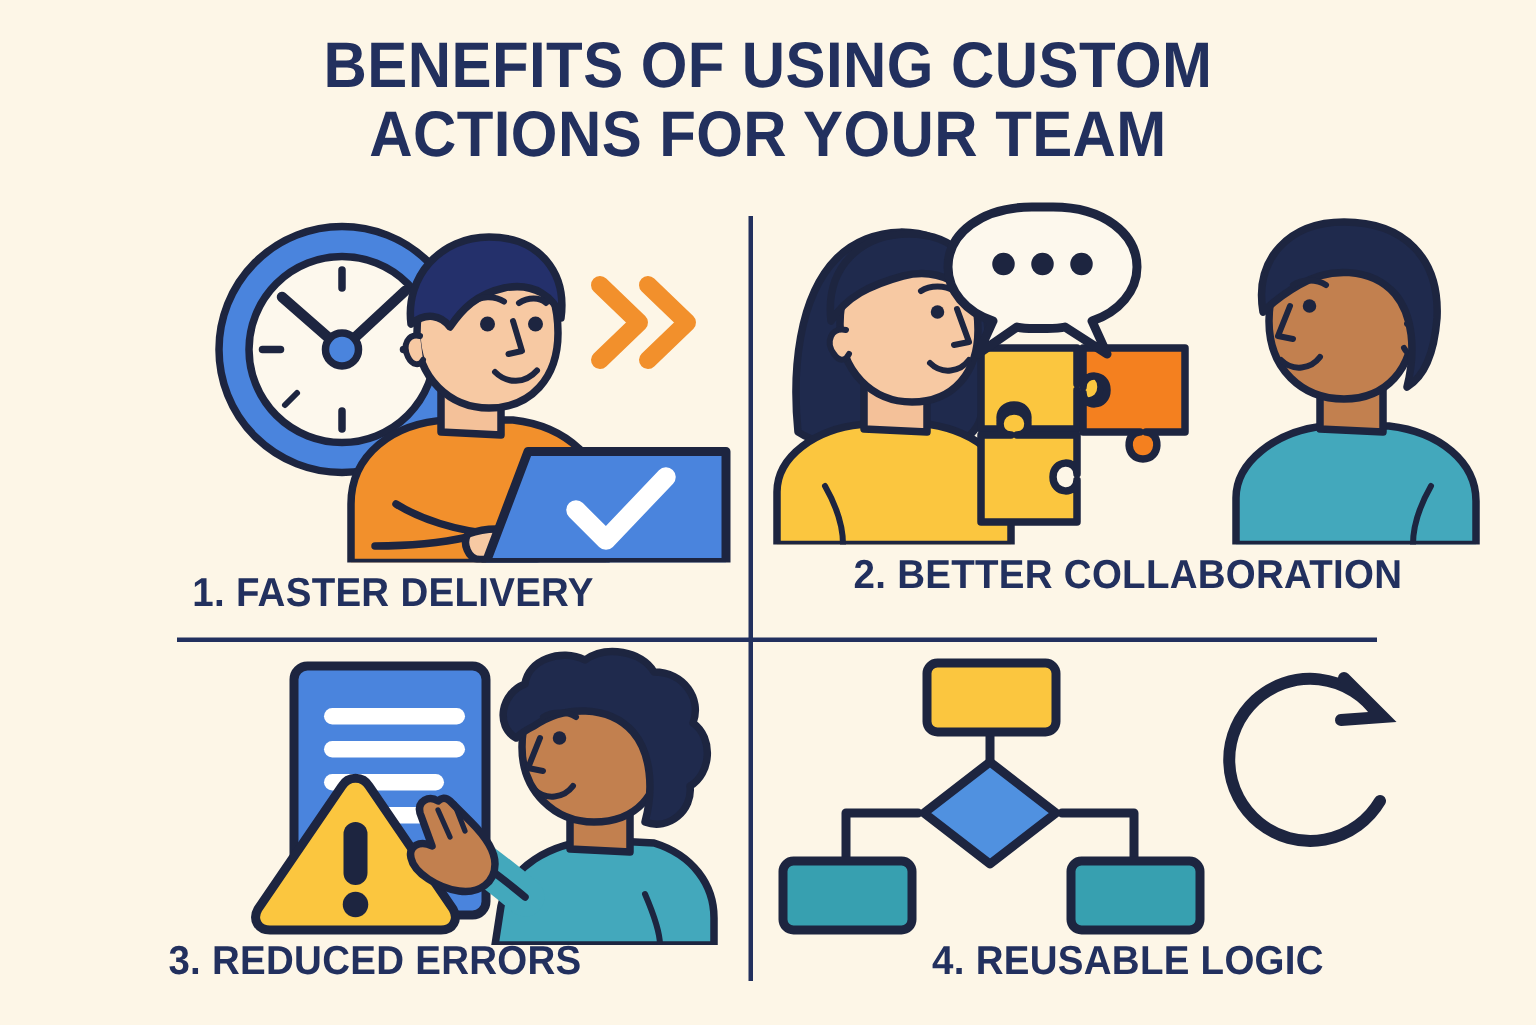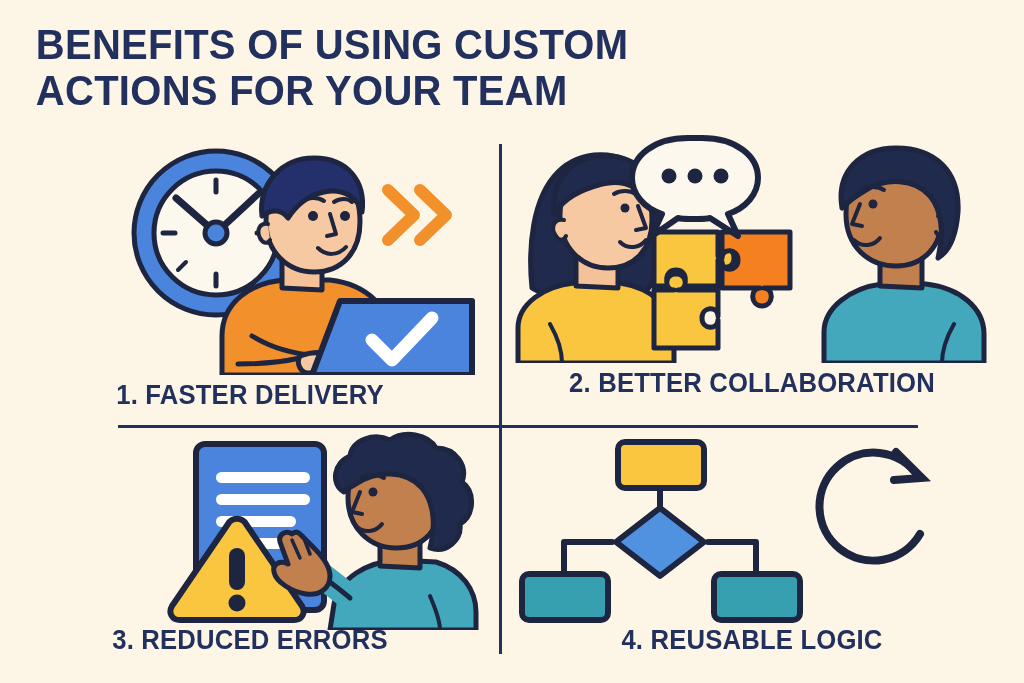--- a/index.html
+++ b/index.html
@@ -20,21 +20,21 @@
     background: #fdf6e7;
     box-sizing: border-box;
   }
 
   
   .title-block {
     position: absolute;
     top: 22px;
     left: 0;
     width: 1024px;
-    text-align: left;
+    text-align: center;
     line-height: 1.06;
   }
   .title-line {
     display: block;
     color: #22305e;
     font-family: "Liberation Sans", sans-serif;
     font-weight: bold;
     font-size: 43px;
     letter-spacing: 0.3px;
     transform: scaleX(0.93);
@@ -59,21 +59,21 @@
     height: 3px;
     background: #22305e;
   }
 
   
   .quad {
     position: absolute;
     width: 500px;
     height: 285px;
   }
-  #quad-1 { left: 0;     top: 140px; }
+  #quad-1 { left: 12px;     top: 140px; }
   #quad-2 { left: 502px; top: 128px; }
   #quad-3 { left: 0;     top: 430px; }
   #quad-4 { left: 502px; top: 430px; }
 
   .quad-art {
     position: absolute;
     left: 0;
     top: 0;
     width: 500px;
     height: 235px;

